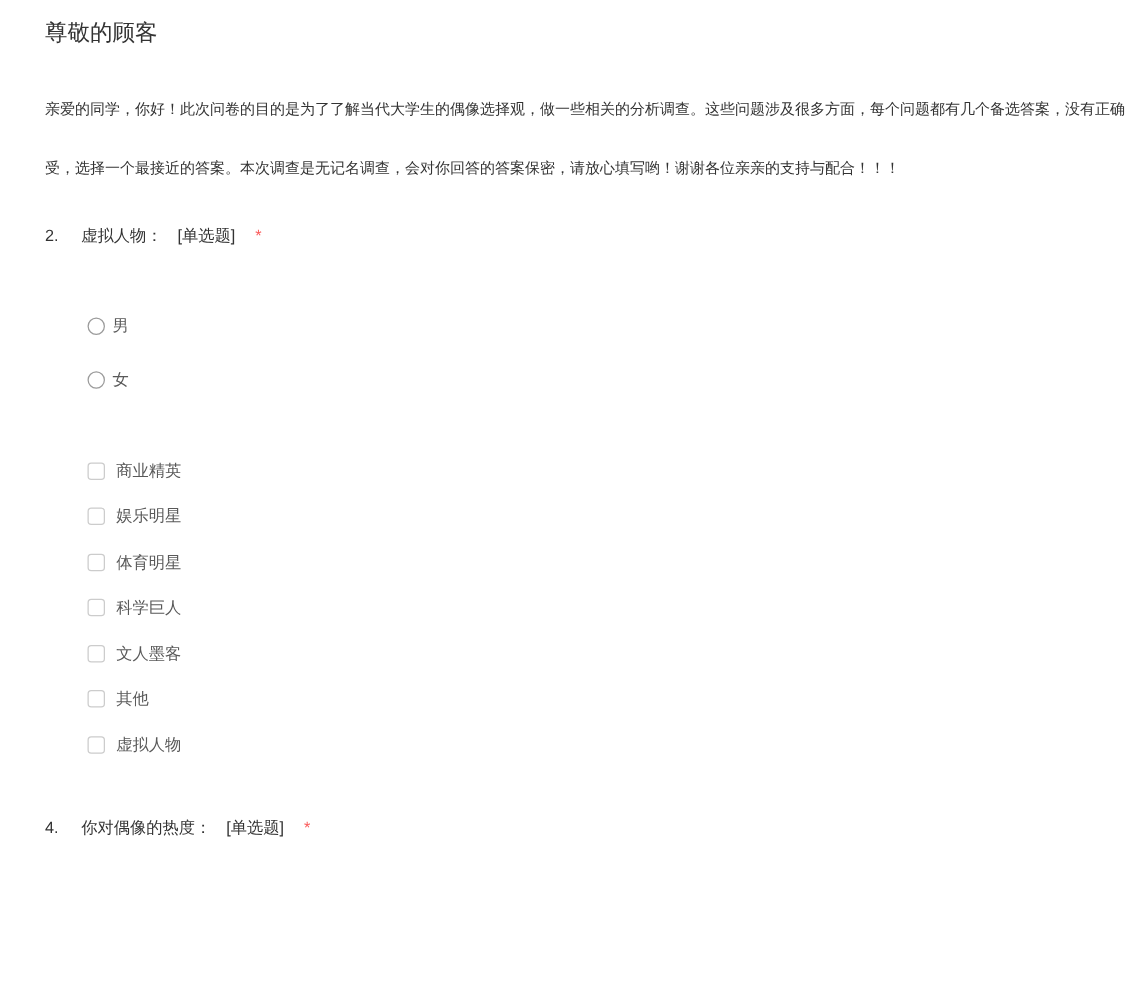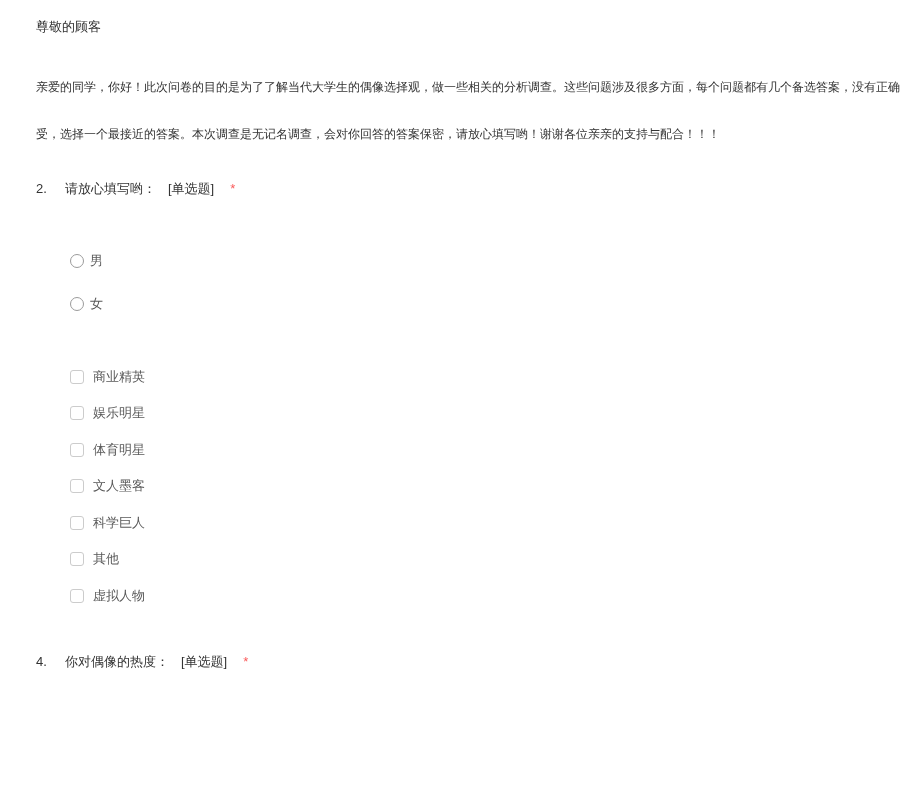--- a/index.html
+++ b/index.html
@@ -10,21 +10,21 @@
     overflow: hidden;
     background: #ffffff;
     font-family: "Liberation Sans", "DejaVu Sans", sans-serif;
   }
   .page {
     padding-left: 36px;
     width: 900px;
   }
   .page-title {
     margin-top: 16px;
-    font-size: 13px;
+    font-size: 18px;
     line-height: 21px;
     color: #333333;
     font-weight: 400;
   }
   .intro-line {
     white-space: nowrap;
     overflow: hidden;
     font-size: 12px;
     line-height: 17px;
     color: #333333;
@@ -91,21 +91,21 @@
 <body>
 
 <div class="page">
 
   <div class="page-title">尊敬的顾客</div>
 
   <div class="intro-line intro-line-1">亲爱的同学，你好！此次问卷的目的是为了了解当代大学生的偶像选择观，做一些相关的分析调查。这些问题涉及很多方面，每个问题都有几个备选答案，没有正确答</div>
   <div class="intro-line intro-line-2">受，选择一个最接近的答案。本次调查是无记名调查，会对你回答的答案保密，请放心填写哟！谢谢各位亲亲的支持与配合！！！</div>
 
   <div class="question-title mt-q2">
-    <span class="q-num">2.</span><span class="q-text">请放心填写哟：</span><span class="q-type">[单选题]</span><span class="q-star">*</span>
+    <span class="q-num">2.</span><span class="q-text">虚拟人物：</span><span class="q-type">[单选题]</span><span class="q-star">*</span>
   </div>
 
   <div class="option-row radio-row first">
     <span class="radio-icon"></span>
     <span class="option-label">男</span>
   </div>
   <div class="option-row radio-row rest">
     <span class="radio-icon"></span>
     <span class="option-label">女</span>
   </div>
@@ -118,25 +118,25 @@
   <div class="option-row check-row rest">
     <span class="checkbox-icon"></span>
     <span class="option-label">娱乐明星</span>
   </div>
   <div class="option-row check-row rest">
     <span class="checkbox-icon"></span>
     <span class="option-label">体育明星</span>
   </div>
   <div class="option-row check-row rest">
     <span class="checkbox-icon"></span>
-    <span class="option-label">文人墨客</span>
+    <span class="option-label">科学巨人</span>
   </div>
   <div class="option-row check-row rest">
     <span class="checkbox-icon"></span>
-    <span class="option-label">科学巨人</span>
+    <span class="option-label">文人墨客</span>
   </div>
   <div class="option-row check-row rest">
     <span class="checkbox-icon"></span>
     <span class="option-label">其他</span>
   </div>
   <div class="option-row check-row rest">
     <span class="checkbox-icon"></span>
     <span class="option-label">虚拟人物</span>
   </div>
 

